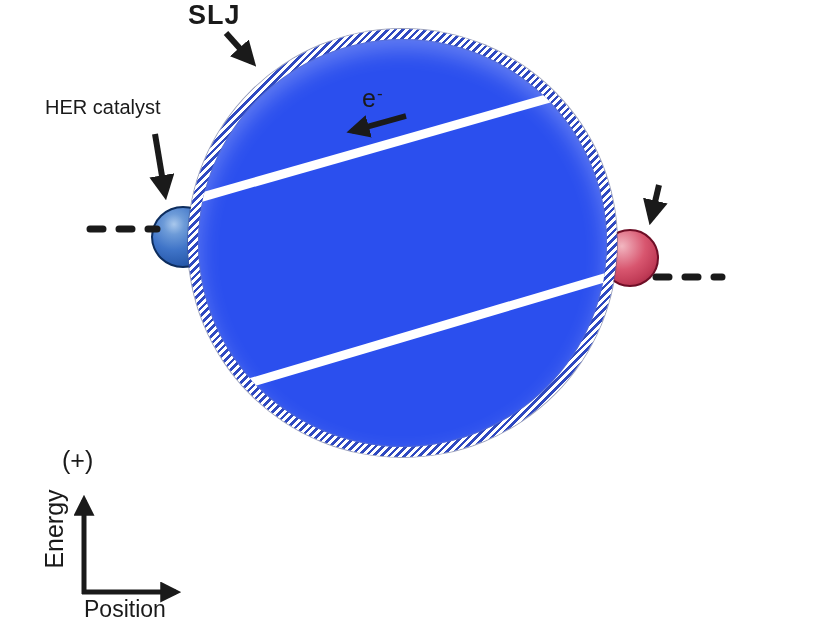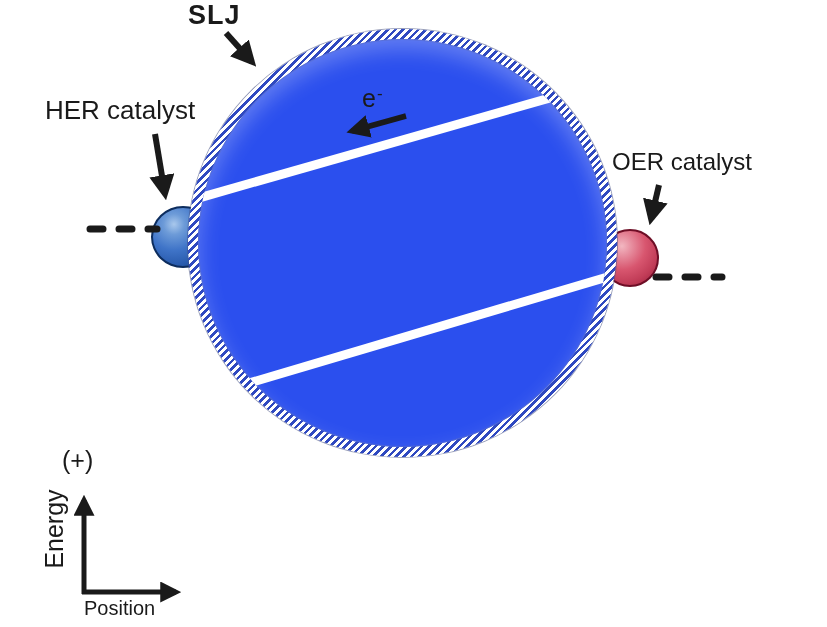--- a/index.html
+++ b/index.html
@@ -46,38 +46,38 @@
   }
   .band1{left:-72px;top:104px;transform:rotate(-15.9deg);}
   .band2{left:-18px;top:286px;transform:rotate(-16.5deg);}
 
   
   .overlay{position:absolute;left:0;top:0;z-index:4;pointer-events:none;}
 
   
   .lbl{position:absolute;z-index:5;white-space:nowrap;line-height:1;}
   .slj{left:188px;top:2px;font-size:27px;font-weight:bold;letter-spacing:1px;text-align:right;}
-  .her{left:45px;top:97px;font-size:26px;text-align:right;}
+  .her{left:45px;top:97px;font-size:20px;text-align:right;}
   .oer{left:612px;top:150px;font-size:24px;}
   .electron{left:362px;top:86px;font-size:25px;}
   .electron .esup{font-size:17px;position:relative;top:-8px;left:1px;}
 
   .elabel{font-size:31px;}
   .elabel .subgrp{font-size:19px;position:relative;top:5px;letter-spacing:0.5px;}
   .elabel .sup2{font-size:14px;position:relative;top:-8px;}
   .elabel .sub2{font-size:14px;position:relative;top:4px;}
   .eleft{left:2px;top:207px;}
   .eright{left:730px;top:255px;}
 
   .plus{left:62px;top:448px;font-size:25px;}
   .energy{
     left:54px;top:529px;font-size:25px;
     transform:translate(-50%,-50%) rotate(-90deg);
   }
-  .position{left:84px;top:598px;font-size:20px;}
+  .position{left:84px;top:598px;font-size:23px;}
 </style>
 </head>
 <body>
 
 <div class="stage">
 
   <div class="sphere her-sphere"></div>
   <div class="sphere oer-sphere"></div>
 
   <div class="particle">
@@ -108,21 +108,20 @@
 
     <path d="M84 594 L84 500" style="stroke:var(--line_black,#1a1a1a)" stroke-width="5" marker-end="url(#ah)"></path>
 
     <path d="M82 592 L176 592" style="stroke:var(--line_black,#1a1a1a)" stroke-width="5" marker-end="url(#ah)"></path>
   </svg>
 
   <div class="lbl slj">SLJ</div>
 
   <div class="lbl her">HER catalyst</div>
 
-  <div class="lbl oer">OER catalyst</div>
 
   <div class="lbl electron"><span>e</span><span class="esup">-</span></div>
 
 
 
   <div class="lbl plus">(+)</div>
   <div class="lbl energy">Energy</div>
   <div class="lbl position">Position</div>
 
 </div>

